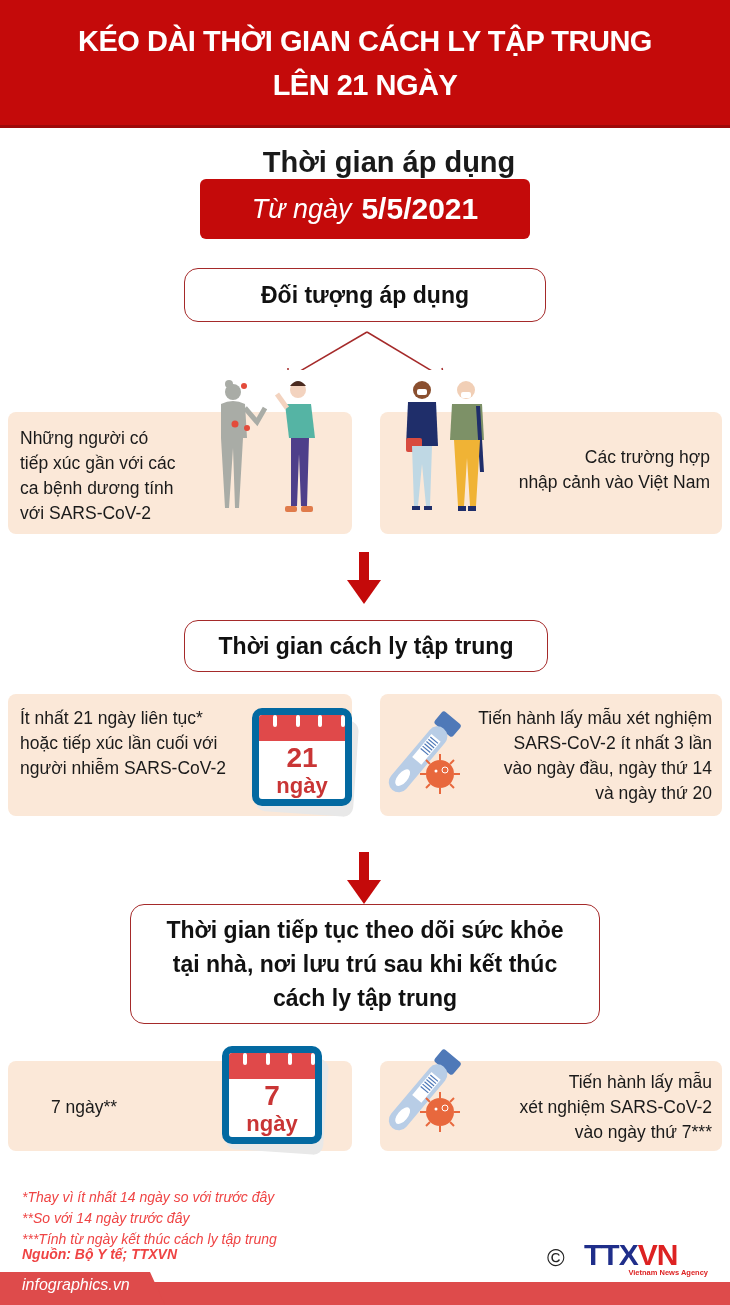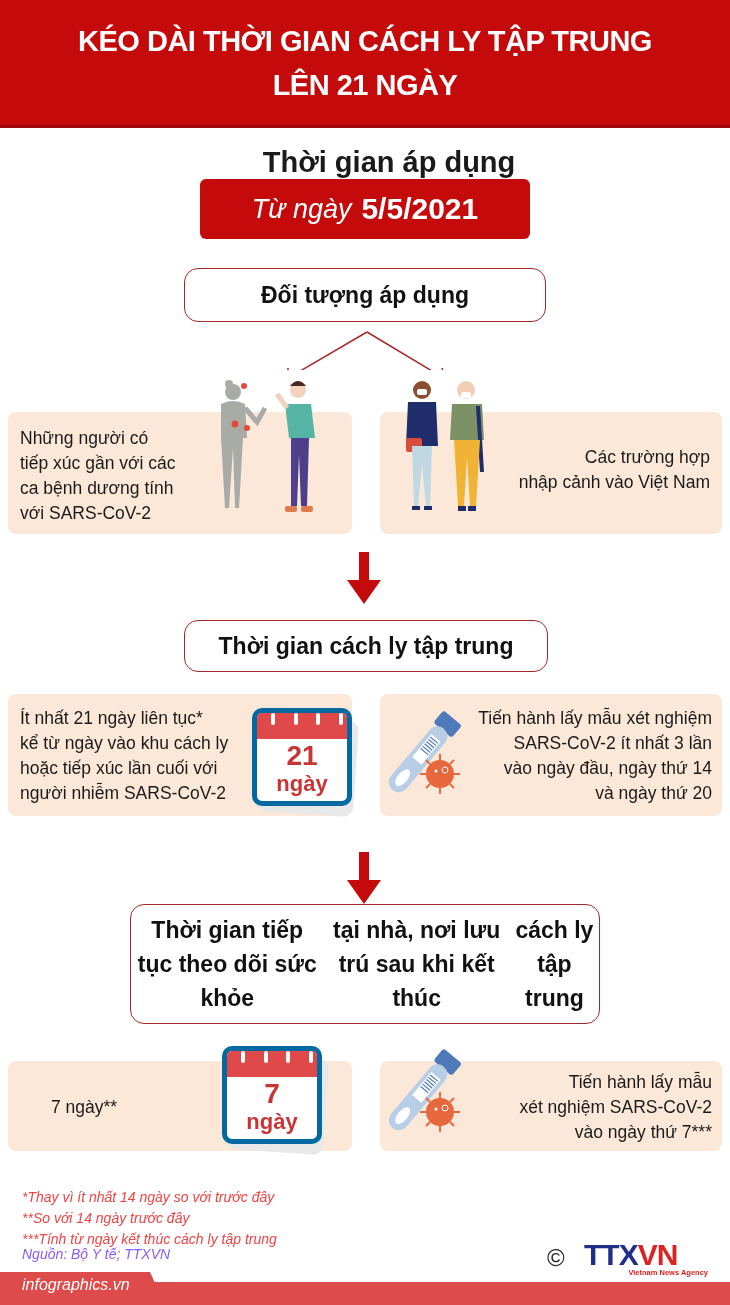--- a/index.html
+++ b/index.html
@@ -23,21 +23,21 @@
   .date-box .from { font-style: italic; font-size: 27px; }
   .date-box .date { font-weight: bold; font-size: 30px; }
 
   .outline-box {
     position: absolute; border: 1.5px solid #a52a2a; border-radius: 14px; background: #fff;
     display: flex; align-items: center; justify-content: center; text-align: center;
     font-weight: bold; color: #111;
   }
   .box-target { left: 184px; top: 268px; width: 362px; height: 54px; font-size: 23px; }
   .box-period { left: 184px; top: 620px; width: 364px; height: 52px; font-size: 23px; }
-  .box-followup { left: 130px; top: 904px; width: 470px; height: 120px; font-size: 23px; line-height: 34px; }
+  .box-followup { left: 130px; top: 904px; width: 470px; height: 120px; font-size: 23px; line-height: 34px; flex-direction: column; }
 
   .branch-arrows { position: absolute; left: 250px; top: 320px; width: 230px; height: 50px; }
 
   .panel {
     position: absolute; background: #fbe8d8; border-radius: 8px;
   }
   .p-left1 { left: 8px; top: 412px; width: 344px; height: 122px; }
   .p-right1 { left: 380px; top: 412px; width: 342px; height: 122px; }
   .p-left2 { left: 8px; top: 694px; width: 344px; height: 122px; }
   .p-right2 { left: 380px; top: 694px; width: 342px; height: 122px; }
@@ -54,33 +54,33 @@
 
   .figure { position: absolute; }
   .down-arrow { position: absolute; left: 345px; width: 38px; height: 55px; }
   .arrow1 { top: 552px; }
   .arrow2 { top: 852px; }
 
   .calendar { position: absolute; width: 108px; height: 116px; }
   .cal1 { left: 250px; top: 702px; }
   .cal2 { left: 220px; top: 1040px; }
   .calendar .shadow1 { position: absolute; left: 8px; top: 16px; width: 98px; height: 96px; background: #e8e8e8; border-radius: 10px; transform: rotate(4deg); }
-  .calendar .body { position: absolute; left: 2px; top: 6px; width: 100px; height: 98px; background: #fff; border-radius: 10px; border: 5px solid #0369a1; overflow: hidden; }
+  .calendar .body { position: absolute; left: 2px; top: 6px; width: 100px; height: 98px; background: #fff; border-radius: 10px; border: 7px solid #0369a1; overflow: hidden; }
   .calendar .top { position: absolute; left: 0; top: 0; width: 100%; height: 26px; background: #e0494a; }
   .calendar .rings { position: absolute; left: 14px; top: 0; width: 72px; height: 12px; display: flex; justify-content: space-between; }
   .calendar .rings span { width: 4px; height: 12px; background: #fff; border-radius: 2px; }
   .calendar .num { position: absolute; left: 0; top: 28px; width: 100%; text-align: center; color: #c93535; font-weight: bold; font-size: 28px; line-height: 30px; }
   .calendar .unit { position: absolute; left: 0; top: 58px; width: 100%; text-align: center; color: #c93535; font-weight: bold; font-size: 22px; line-height: 26px; }
 
   .testtube { position: absolute; width: 100px; height: 110px; }
   .tt1 { left: 370px; top: 702px; }
   .tt2 { left: 370px; top: 1040px; }
 
   .notes { position: absolute; left: 22px; top: 1163px; font-style: italic; font-size: 14px; line-height: 21px; color: #ef4444; margin-top: 24px; }
-  .source { position: absolute; left: 22px; top: 1246px; font-style: italic; font-size: 14px; color: #8b5cf6; }
+  .source { position: absolute; left: 22px; top: 1246px; font-style: italic; font-size: 14px; color: #ef4444; font-weight: bold; }
 
   .footer-bar { position: absolute; left: 0; top: 1282px; width: 730px; height: 23px; background: #de4b4b; }
   .footer-tab { position: absolute; left: 0; top: 1272px; width: 165px; height: 33px; background: #de4b4b; clip-path: polygon(0 0, 150px 0, 165px 100%, 0 100%); }
   .footer-site { position: absolute; left: 22px; top: 1276px; color: #fff; font-style: italic; font-size: 16px; }
 
   .copyright { position: absolute; left: 547px; top: 1244px; font-size: 24px; color: #222; }
   .ttxvn { position: absolute; left: 584px; top: 1240px; width: 124px; height: 40px; }
   .ttxvn .logo { font-family: "Liberation Sans", sans-serif; font-weight: bold; font-size: 30px; letter-spacing: -1px; color: #1f2e8a; line-height: 30px; }
   .ttxvn .logo .v { color: #d22; }
   .ttxvn .tag { font-size: 7.5px; color: #d22; font-weight: bold; text-align: right; margin-top: -2px; }
@@ -168,21 +168,20 @@
   <polygon points="2,28 36,28 19,52" fill="#c40a0a"></polygon>
 </svg>
 
 <div class="outline-box box-period">
   <span>Thời gian cách ly tập trung</span>
 </div>
 
 <div class="panel p-left2"></div>
 <div class="ptext t-left2">
   <div>Ít nhất 21 ngày liên tục*</div>
-  <div>kể từ ngày vào khu cách ly</div>
   <div>hoặc tiếp xúc lần cuối với</div>
   <div>người nhiễm SARS-CoV-2</div>
 </div>
 <div class="calendar cal1">
   <div class="shadow1"></div>
   <div class="body">
     <div class="top"></div>
     <div class="rings">
         <span></span>
         <span></span>

